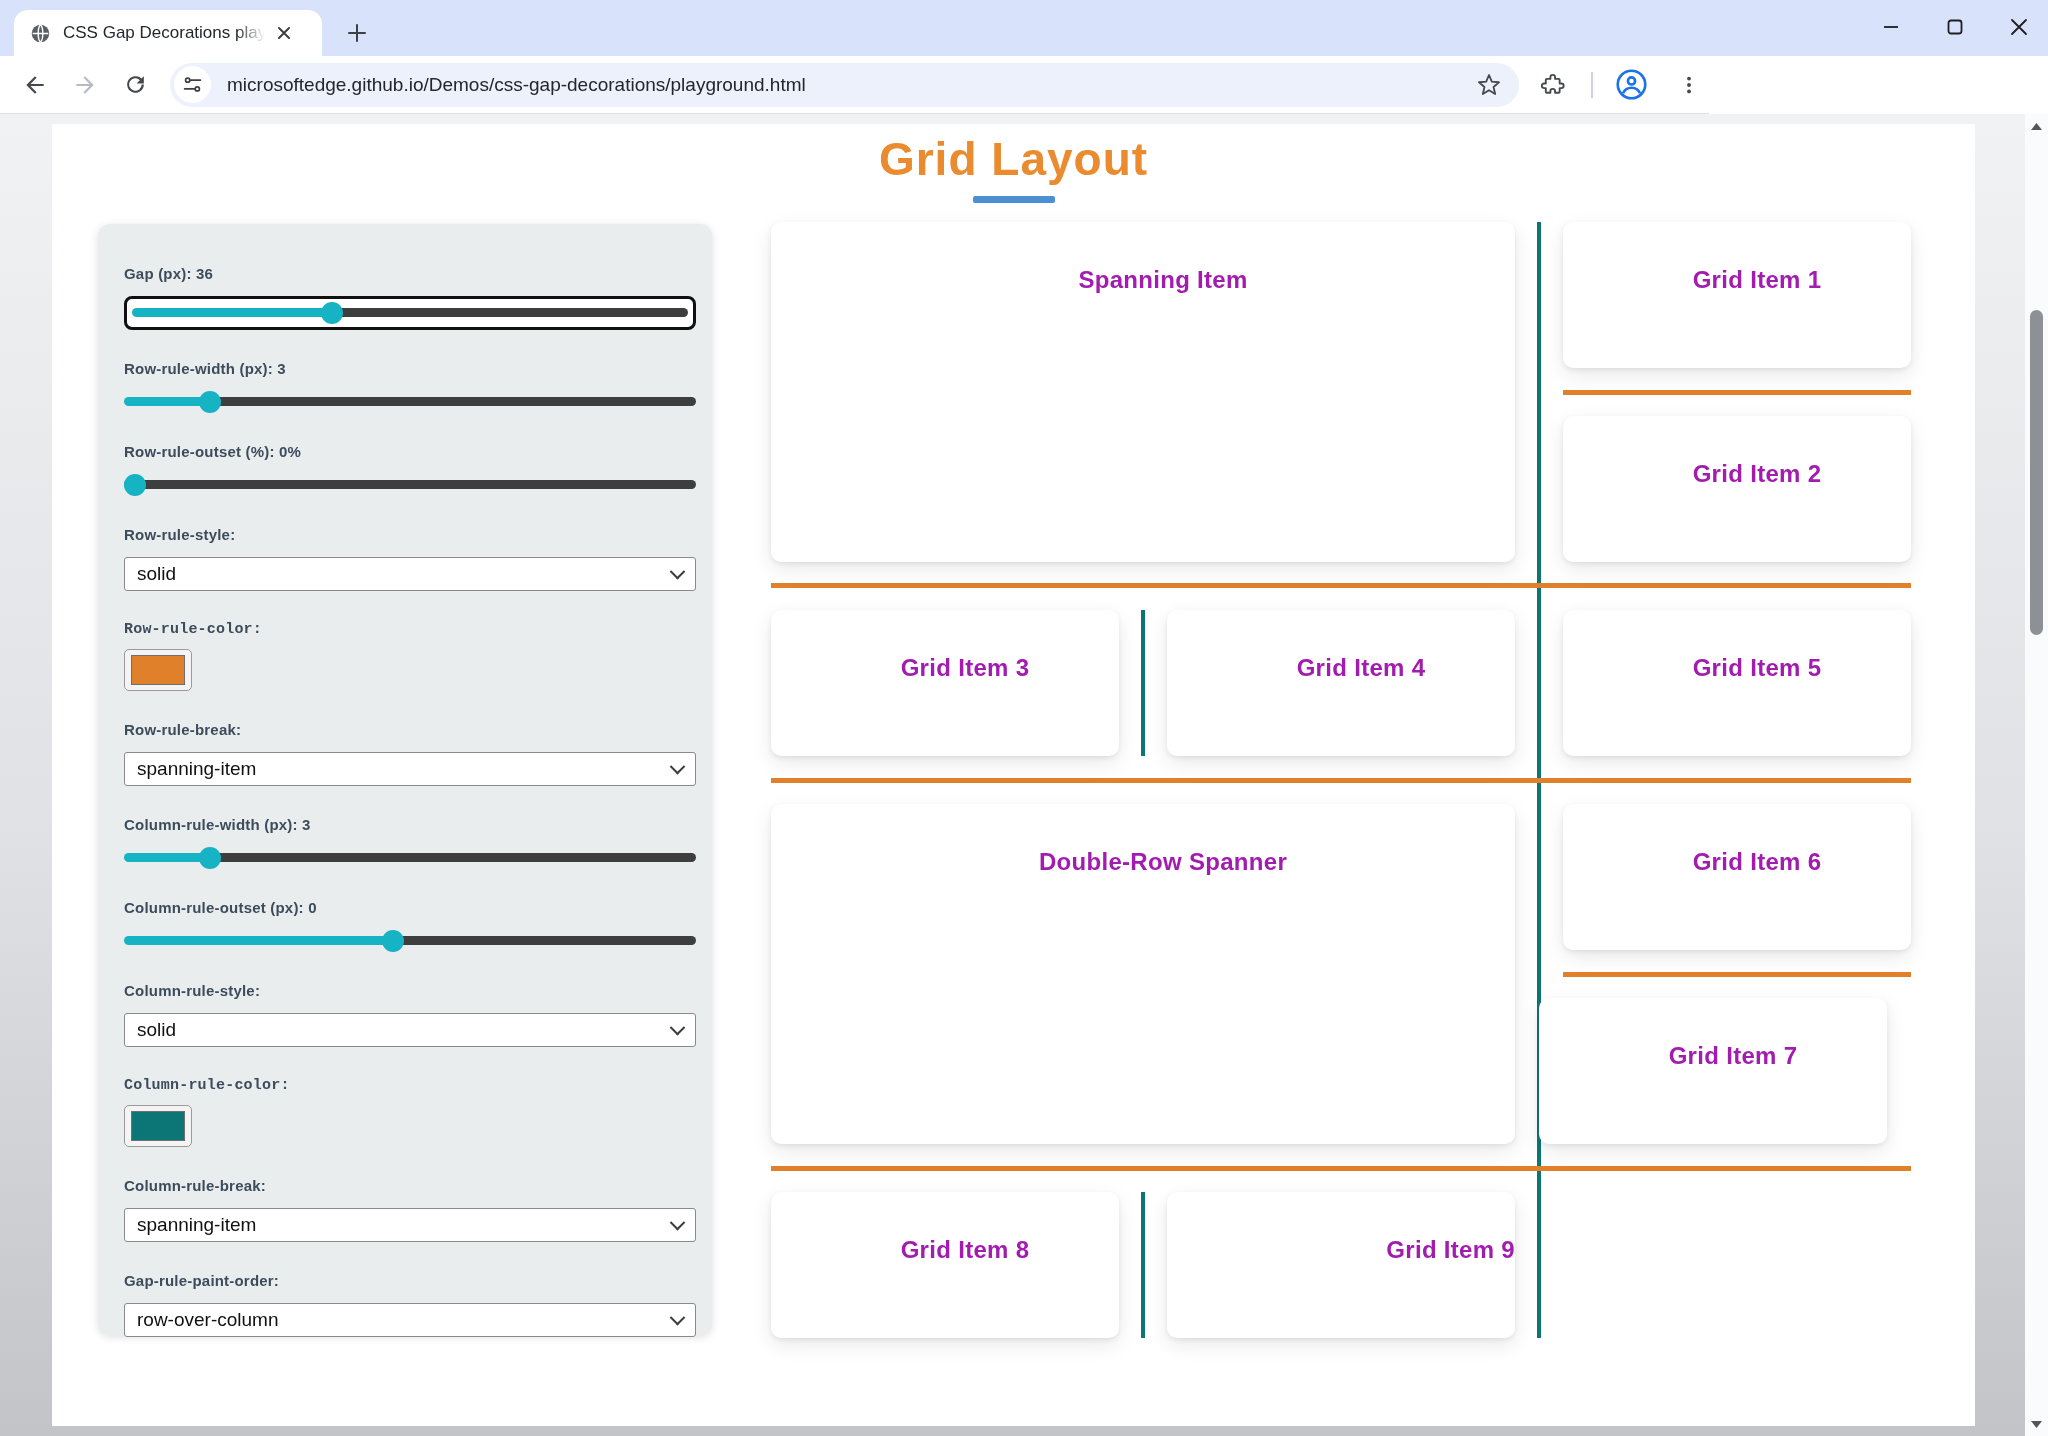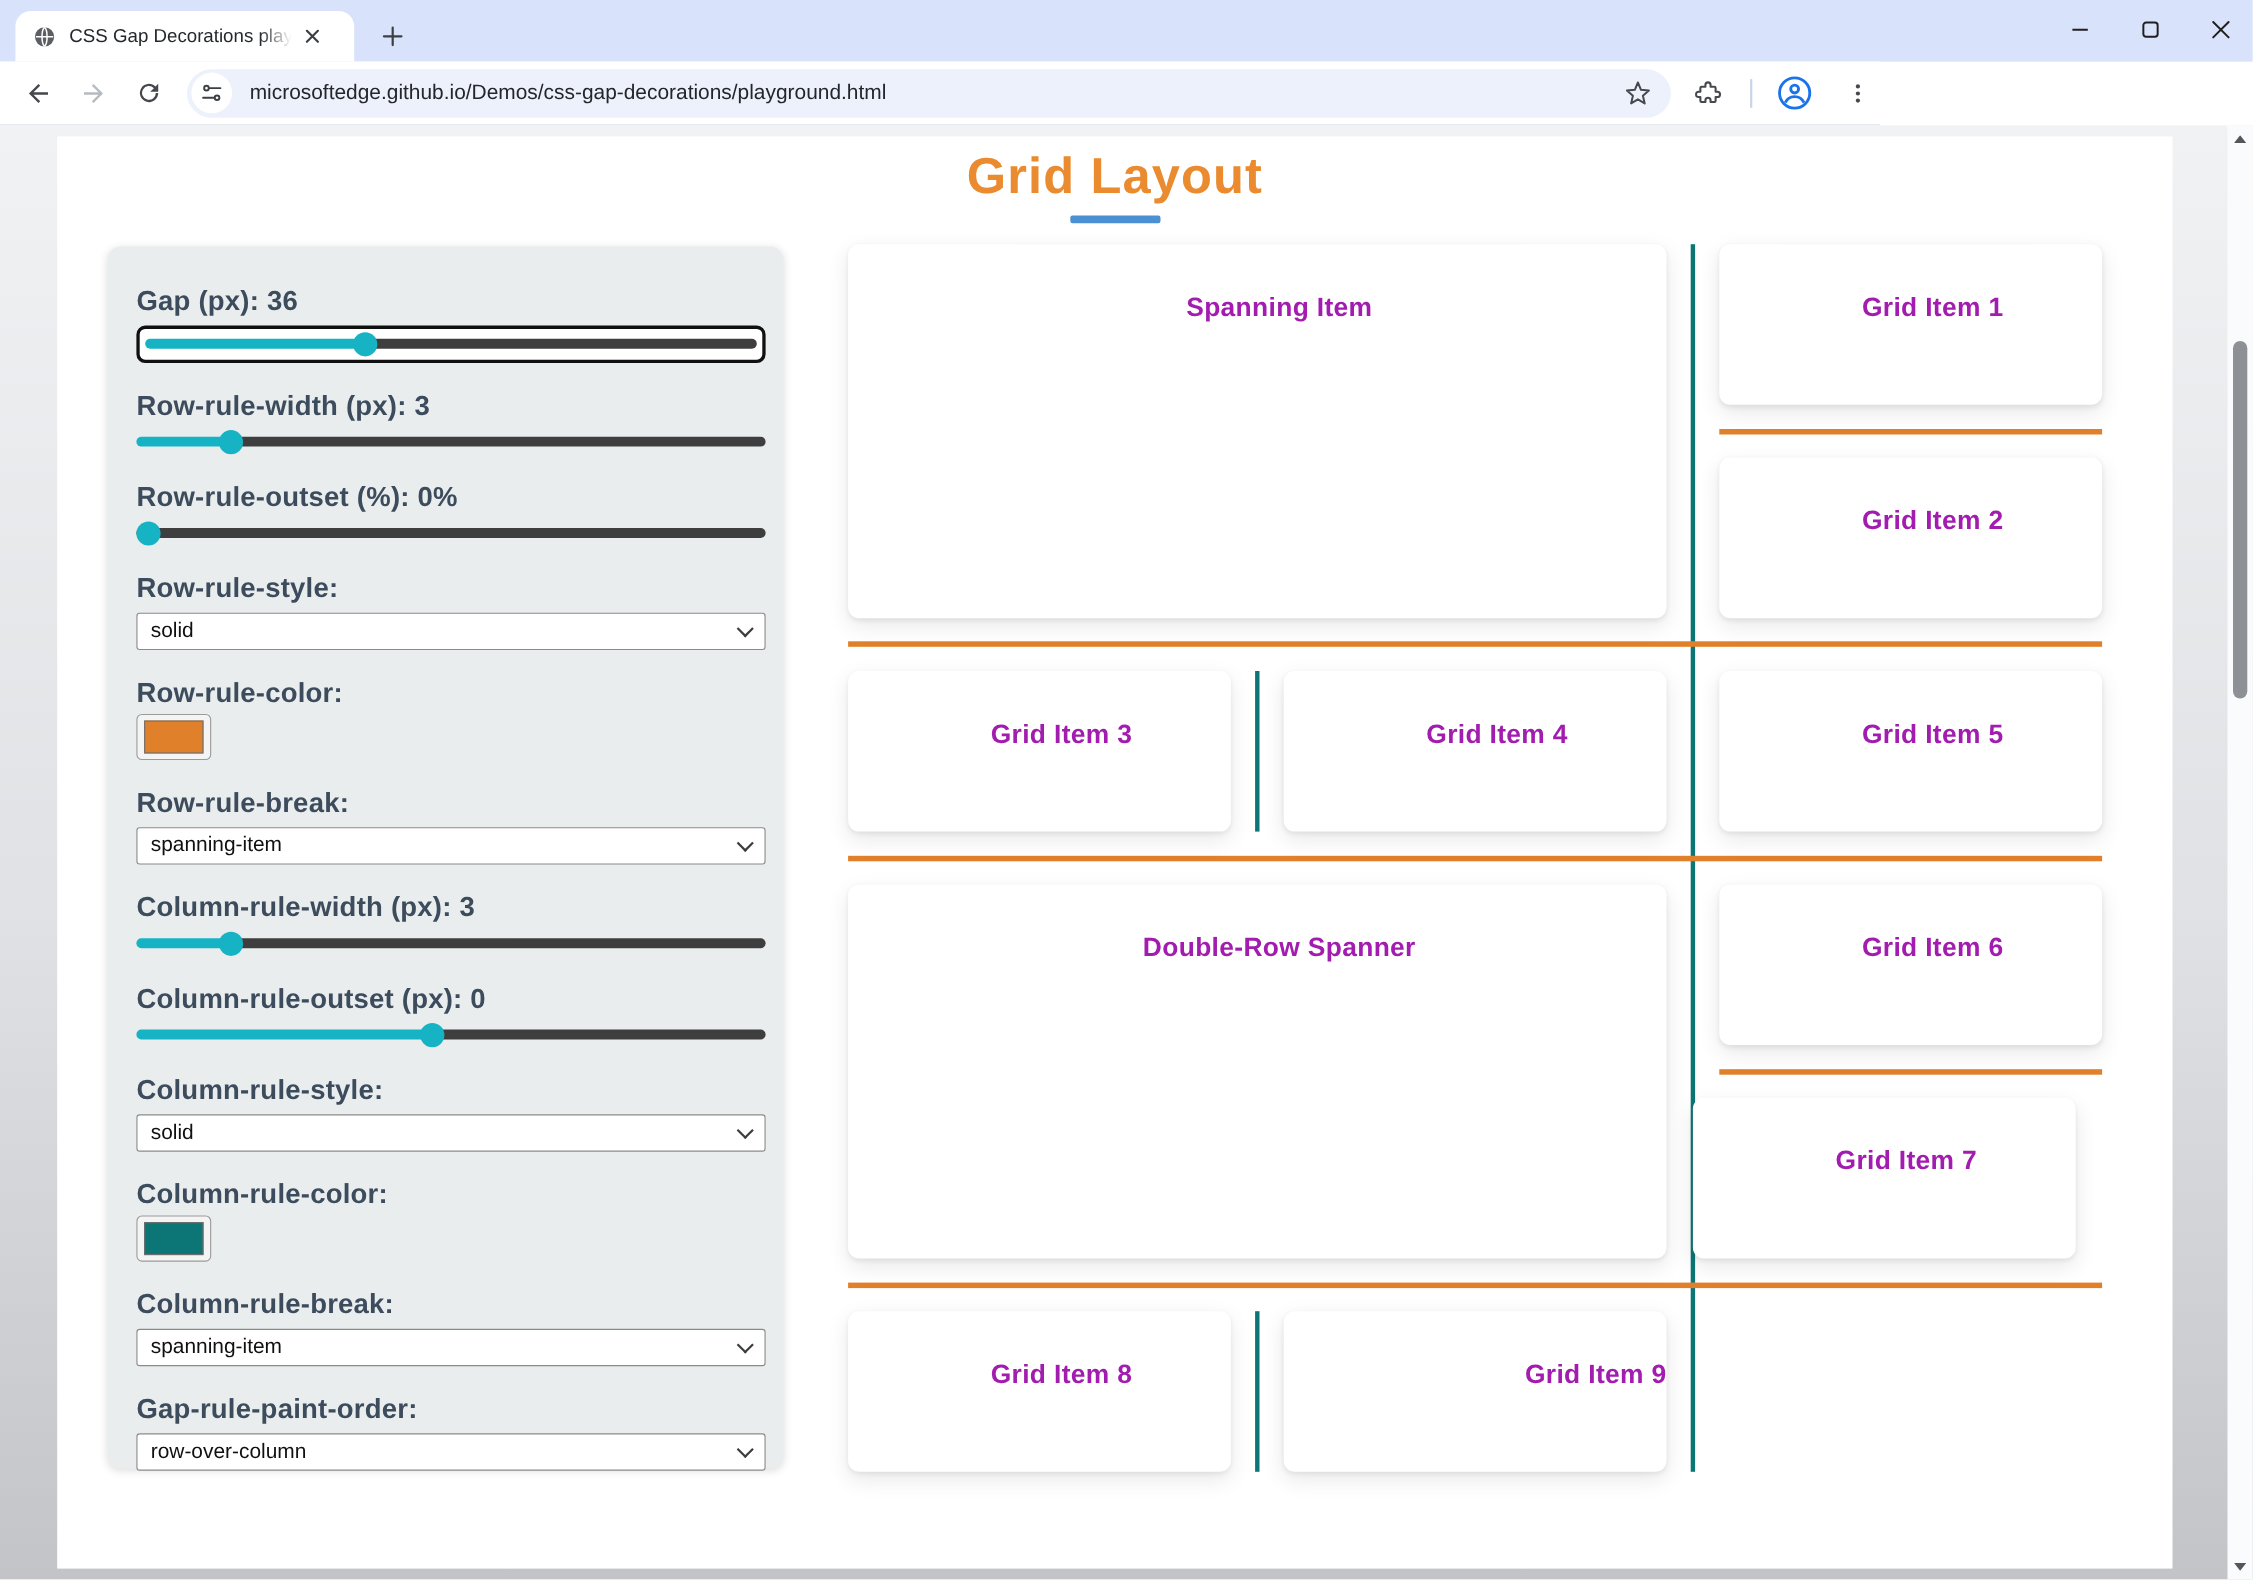--- a/index.html
+++ b/index.html
@@ -39,22 +39,22 @@
   .content { position:absolute; left:52px; top:10px; width:1923px; height:1302px; background:#fff; }
 
   .page-header { position:absolute; left:0; top:8px; width:1923px; text-align:center; }
   .page-title { font-size:46px; font-weight:700; letter-spacing:1px; color:var(--title-orange); display:inline-block; }
   .title-underline { width:82px; height:7px; border-radius:2px; background:var(--underline-blue); margin:10px auto 0; }
 
   
   .panel { position:absolute; left:46px; top:100px; width:614px; height:1111px; background:#e9edee;
            border-radius:12px; box-shadow:0 2px 8px rgba(0,0,0,.13); padding:36px 16px 0 26px; }
   .grp { margin-bottom:25px; }
-  .ctl-label { font-size:25px; font-weight:700; color:#3d4c5c; letter-spacing:.2px; line-height:28px; margin-bottom:8px; }
-  .grp.color .ctl-label { margin-bottom:5px; }
+  .ctl-label { font-size:15px; font-weight:700; color:#3d4c5c; letter-spacing:.2px; line-height:28px; margin-bottom:8px; }
+  .grp.color .ctl-label { margin-bottom:5px;font-family:Liberation Mono, monospace; }
 
   .slider { position:relative; height:22px; width:100%; }
   .slider .track { position:absolute; left:0; right:0; top:6px; height:9px; border-radius:5px;
       background:linear-gradient(90deg, var(--slider-teal) calc(var(--pct)*1%), #3e3e3e calc(var(--pct)*1%)); }
   .slider .thumb { position:absolute; top:0; width:22px; height:22px; border-radius:50%; background:var(--slider-teal);
       left:clamp(0px, calc(var(--pct)*1% - 11px), calc(100% - 22px)); }
   .focus-ring { border:3px solid #101010; border-radius:8px; background:#fff; padding:3px 5px; }
 
   .select { height:34px; background:#fff; border:1px solid #8a8a8a; border-radius:3px; display:flex; align-items:center;
             padding:0 12px; font-size:19px; color:#101010; }

